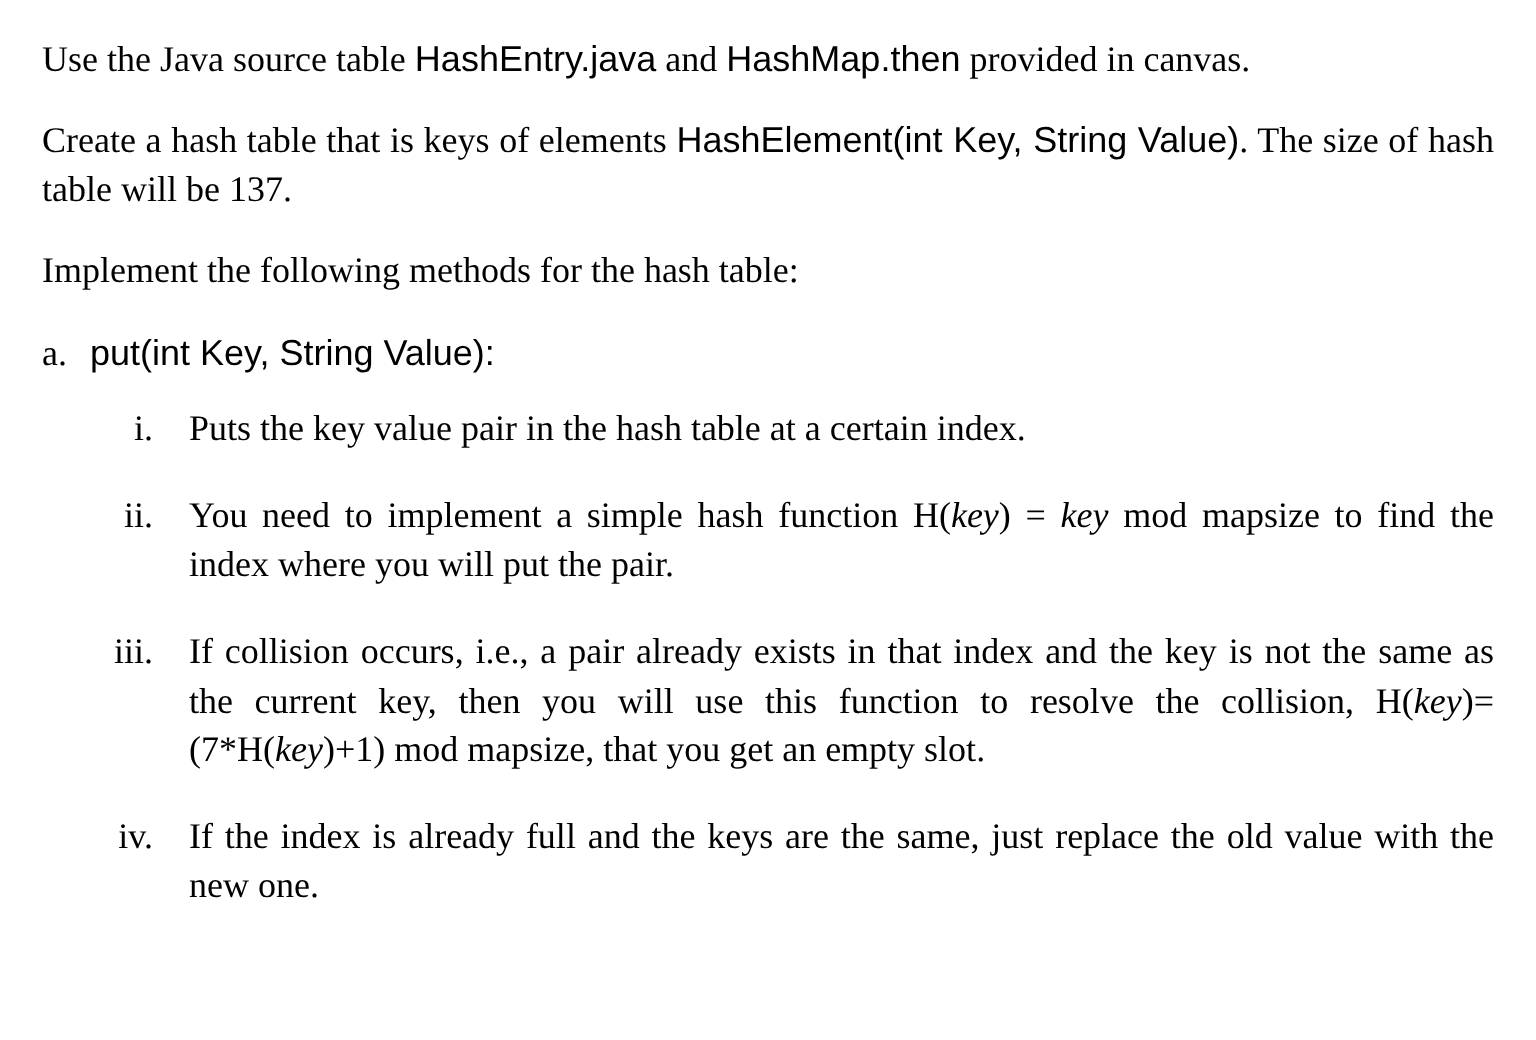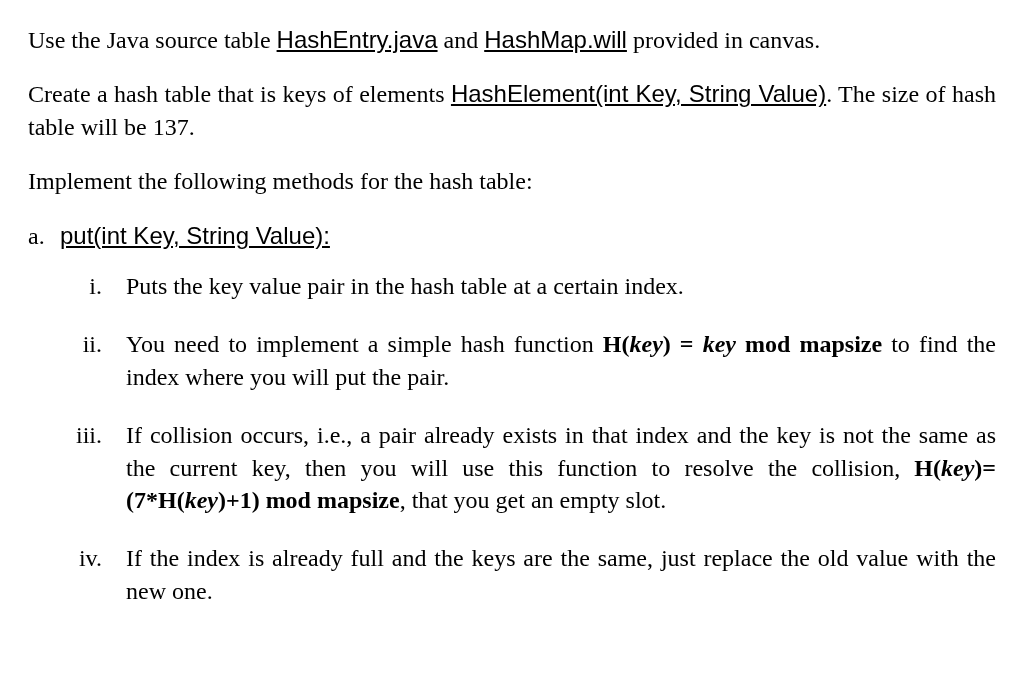--- a/index.html
+++ b/index.html
@@ -12,21 +12,20 @@
     background: #fff;
     width: 1024px;
     box-sizing: border-box;
   }
   .para {
     margin: 0 0 22px 0;
     text-align: justify;
   }
   .mono {
     font-family: Arial, Helvetica, sans-serif;
-    text-decoration: underline;
   }
   .method-list {
     margin: 0 0 18px 0;
     padding: 0;
   }
   .method-item {
     display: flex;
     margin-bottom: 18px;
   }
   .method-marker {
@@ -44,28 +43,28 @@
   .roman-marker {
     width: 56px;
     flex: 0 0 auto;
     text-align: right;
     padding-right: 24px;
   }
   .roman-body {
     flex: 1 1 auto;
     text-align: justify;
   }
-  .bold { font-weight: bold; }
+  .bold { font-weight: normal; }
   .ital { font-style: italic; }
 </style>
 </head>
 <body>
 
 <p class="para">
-  <span>Use the Java source table </span><span class="mono">HashEntry.java</span><span> and </span><span class="mono">HashMap.will</span><span> provided in canvas.</span>
+  <span>Use the Java source table </span><span class="mono">HashEntry.java</span><span> and </span><span class="mono">HashMap.then</span><span> provided in canvas.</span>
 </p>
 
 <p class="para">
   <span>Create a hash table that is keys of elements </span><span class="mono">HashElement(int Key, String Value)</span><span>. The size of hash table will be 137.</span>
 </p>
 
 <p class="para">Implement the following methods for the hash table:</p>
 
 <div class="method-list">
   <div class="method-item">

